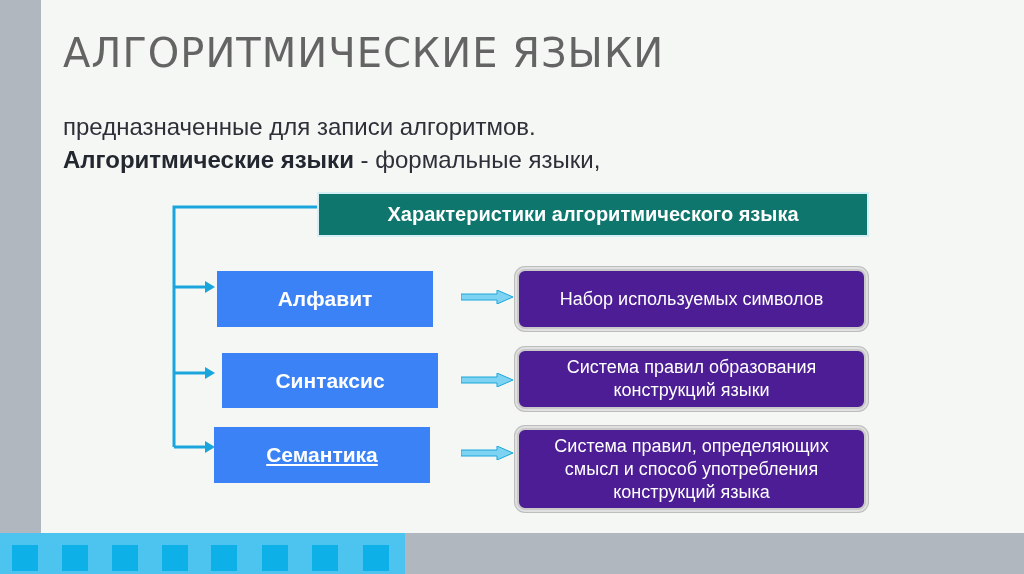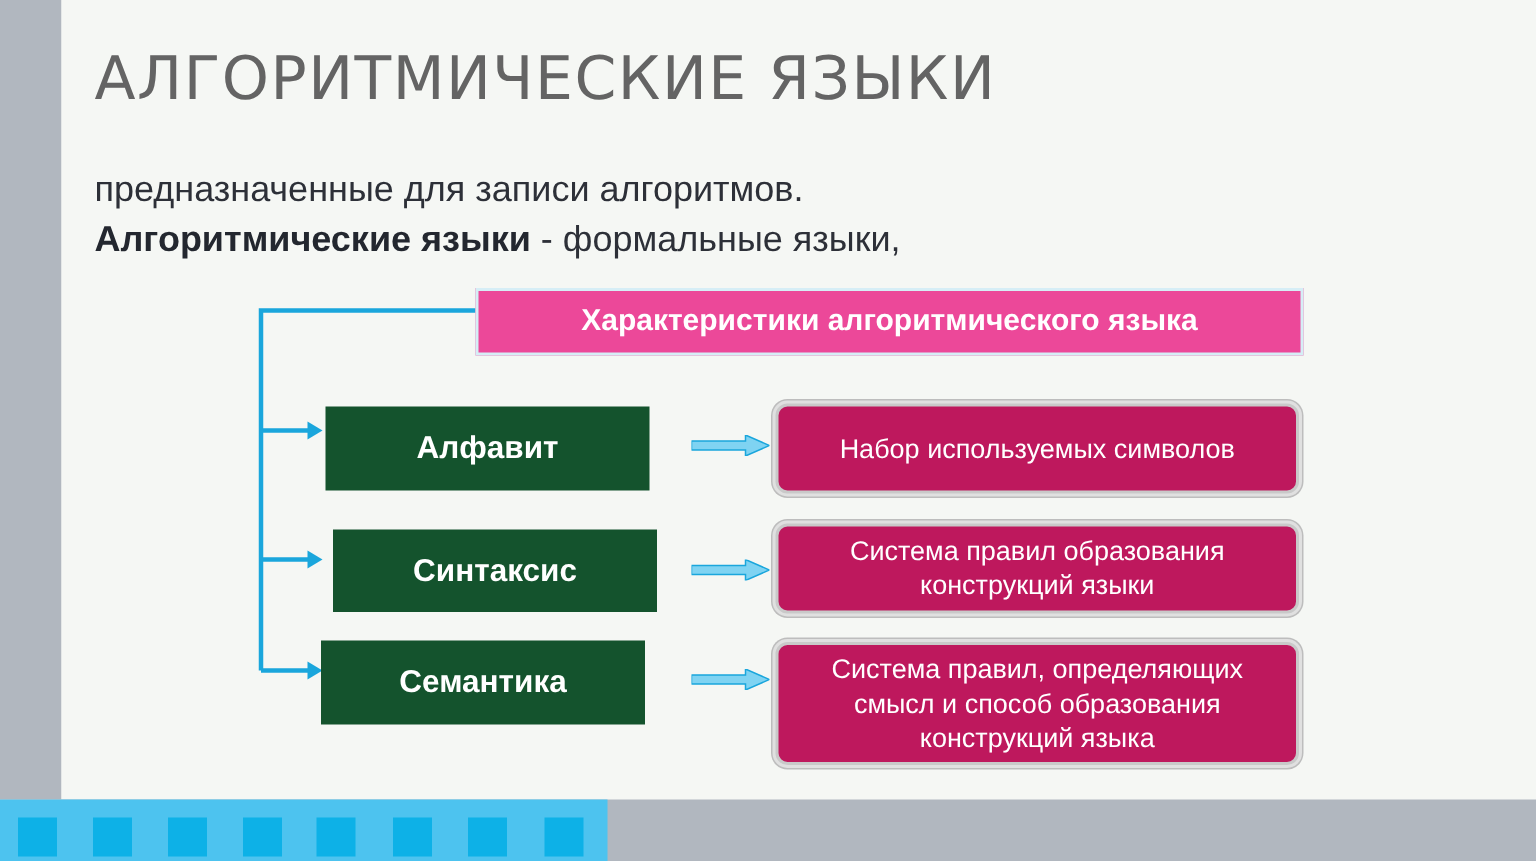--- a/index.html
+++ b/index.html
@@ -2,23 +2,23 @@
 <html><head>
 <meta charset="utf-8">
 <style>
   html, body { margin:0; padding:0; }
   body { width:1024px; height:574px; position:relative; overflow:hidden; background:#f5f7f4; font-family:"Liberation Sans", sans-serif; }
   .left-bar { position:absolute; left:0; top:0; width:41px; height:533px; background:#b1b7bf; }
   .slide { position:absolute; left:41px; top:0; width:983px; height:533px; background:#f5f7f4; }
   .title { position:absolute; left:63px; top:30px; font-size:40px; color:#646464; letter-spacing:1px; font-family:"DejaVu Sans", sans-serif; white-space:nowrap; }
   .def { position:absolute; left:63px; top:110px; font-size:24px; line-height:33px; color:#2d3038; }
   .def b { color:#23272f; }
-  .header-box { position:absolute; left:317px; top:192px; width:552px; height:45px; background:#ec4899; border:2px solid #d6eef6; box-sizing:border-box; color:#fff; font-weight:bold; font-size:20px; display:flex; align-items:center; justify-content:center; }
-  .blue-box { position:absolute; width:216px; height:57px; background:#14532d; color:#fff; font-weight:bold; font-size:21px; display:flex; align-items:center; justify-content:center; }
-  .gray-box { position:absolute; left:517px; width:349px; background:#be185d; color:#fff; font-size:18px; line-height:23px; text-align:center; border-radius:8px; box-shadow:0 0 0 2px #e0e0e0, 0 0 0 3px #bdbdbd; border:2px solid #c9c9c9; box-sizing:border-box; display:flex; align-items:center; justify-content:center; }
+  .header-box { position:absolute; left:317px; top:192px; width:552px; height:45px; background:#0f766e; border:2px solid #d6eef6; box-sizing:border-box; color:#fff; font-weight:bold; font-size:20px; display:flex; align-items:center; justify-content:center; }
+  .blue-box { position:absolute; width:216px; height:57px; background:#3b82f6; color:#fff; font-weight:bold; font-size:21px; display:flex; align-items:center; justify-content:center; }
+  .gray-box { position:absolute; left:517px; width:349px; background:#4c1d95; color:#fff; font-size:18px; line-height:23px; text-align:center; border-radius:8px; box-shadow:0 0 0 2px #e0e0e0, 0 0 0 3px #bdbdbd; border:2px solid #c9c9c9; box-sizing:border-box; display:flex; align-items:center; justify-content:center; }
   .arrow { position:absolute; left:461px; width:52px; height:14px; }
   .bottom { position:absolute; left:0; top:533px; width:1024px; height:41px; background:#b1b7bf; }
   .bottom-blue { position:absolute; left:0; top:533px; width:405px; height:41px; background:#4dc3ef; }
   .sq { position:absolute; top:545px; width:26px; height:26px; background:#0db1e7; }
   svg.lines { position:absolute; left:0; top:0; }
 </style>
 </head>
 <body>
 
 <div class="left-bar"></div>
@@ -42,35 +42,35 @@
     <polygon points="205,281 215,287 205,293"></polygon>
     <polygon points="205,367 215,373 205,379"></polygon>
     <polygon points="205,441 215,447 205,453"></polygon>
   </g>
 </svg>
 
 <div class="header-box">Характеристики алгоритмического языка</div>
 
 <div class="blue-box" style="left:217px;top:271px;height:56px;">Алфавит</div>
 <div class="blue-box" style="left:222px;top:353px;height:55px;">Синтаксис</div>
-<div class="blue-box" style="left:214px;top:427px;height:56px;">Семантика</div>
+<div class="blue-box" style="left:214px;top:427px;height:56px;text-decoration:underline;">Семантика</div>
 
 <svg class="arrow" style="top:290px;" viewBox="0 0 52 14">
   <polygon points="0,4 36,4 36,0 52,7 36,14 36,10 0,10" fill="#7fd3f2" stroke="#1aa6dc" stroke-width="1"></polygon>
 </svg>
 <svg class="arrow" style="top:373px;" viewBox="0 0 52 14">
   <polygon points="0,4 36,4 36,0 52,7 36,14 36,10 0,10" fill="#7fd3f2" stroke="#1aa6dc" stroke-width="1"></polygon>
 </svg>
 <svg class="arrow" style="top:446px;" viewBox="0 0 52 14">
   <polygon points="0,4 36,4 36,0 52,7 36,14 36,10 0,10" fill="#7fd3f2" stroke="#1aa6dc" stroke-width="1"></polygon>
 </svg>
 
 <div class="gray-box" style="top:269px;height:60px;padding:0 10px;">Набор используемых символов</div>
 <div class="gray-box" style="top:349px;height:60px;padding:0 16px;">Система правил образования конструкций языки</div>
-<div class="gray-box" style="top:428px;height:82px;padding:0 10px;">Система правил, определяющих смысл и способ образования конструкций языка</div>
+<div class="gray-box" style="top:428px;height:82px;padding:0 10px;">Система правил, определяющих смысл и способ употребления конструкций языка</div>
 
 <div class="bottom"></div>
 <div class="bottom-blue"></div>
 <div class="sq" style="left:12px;"></div>
 <div class="sq" style="left:62px;"></div>
 <div class="sq" style="left:112px;"></div>
 <div class="sq" style="left:162px;"></div>
 <div class="sq" style="left:211px;"></div>
 <div class="sq" style="left:262px;"></div>
 <div class="sq" style="left:312px;"></div>

